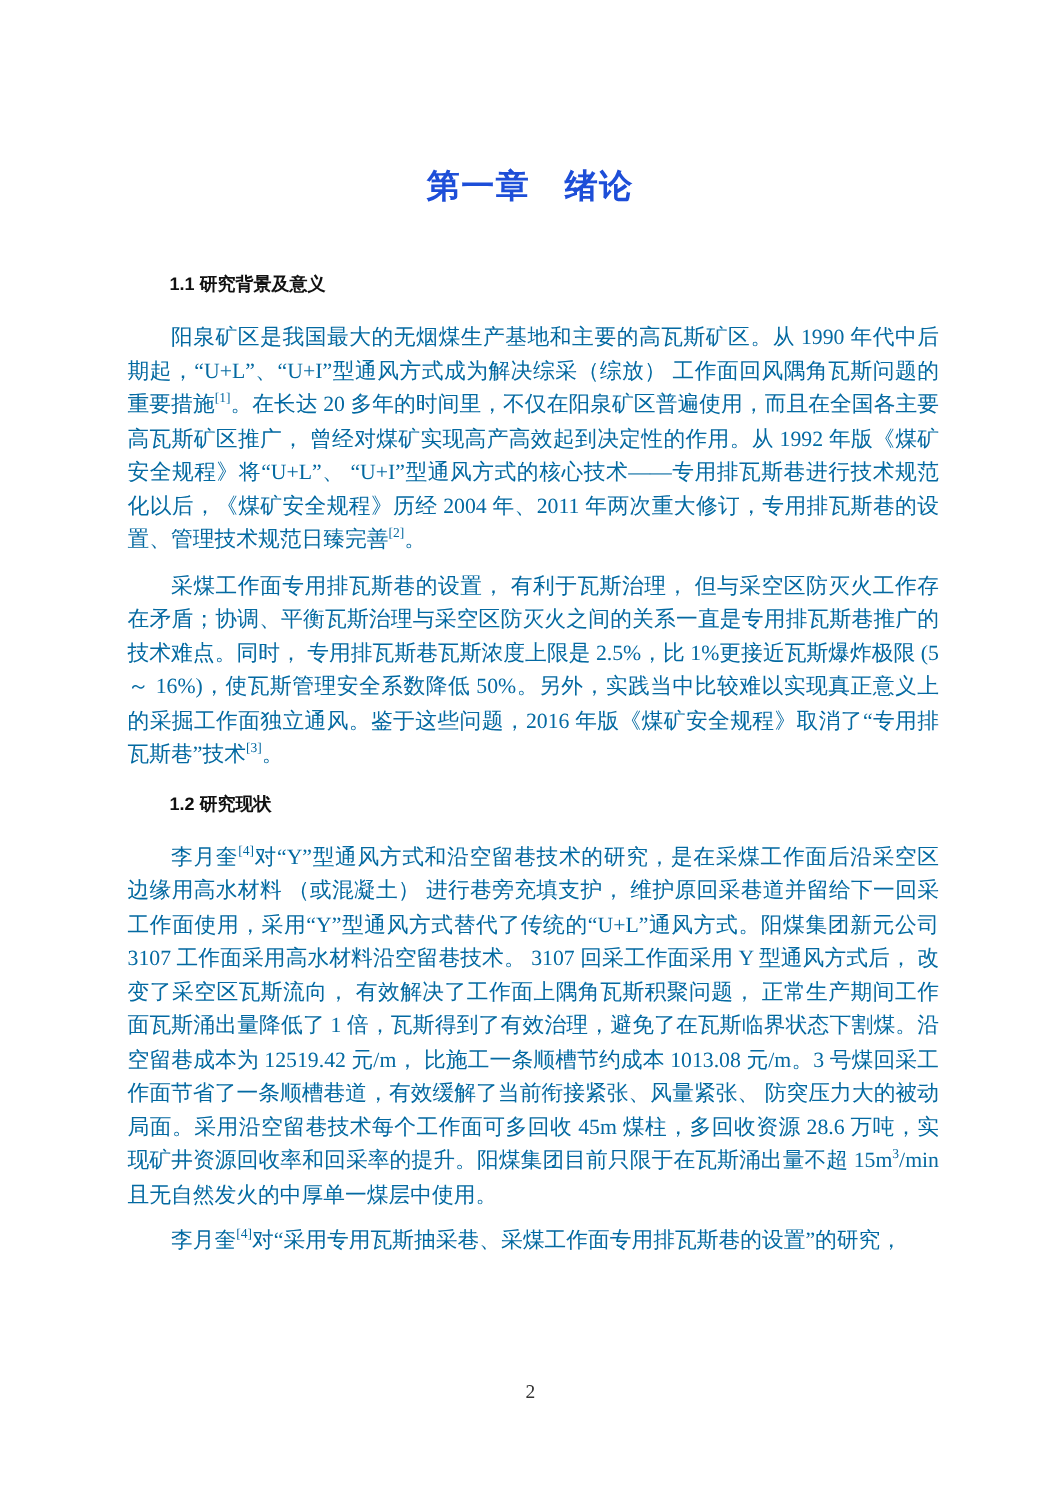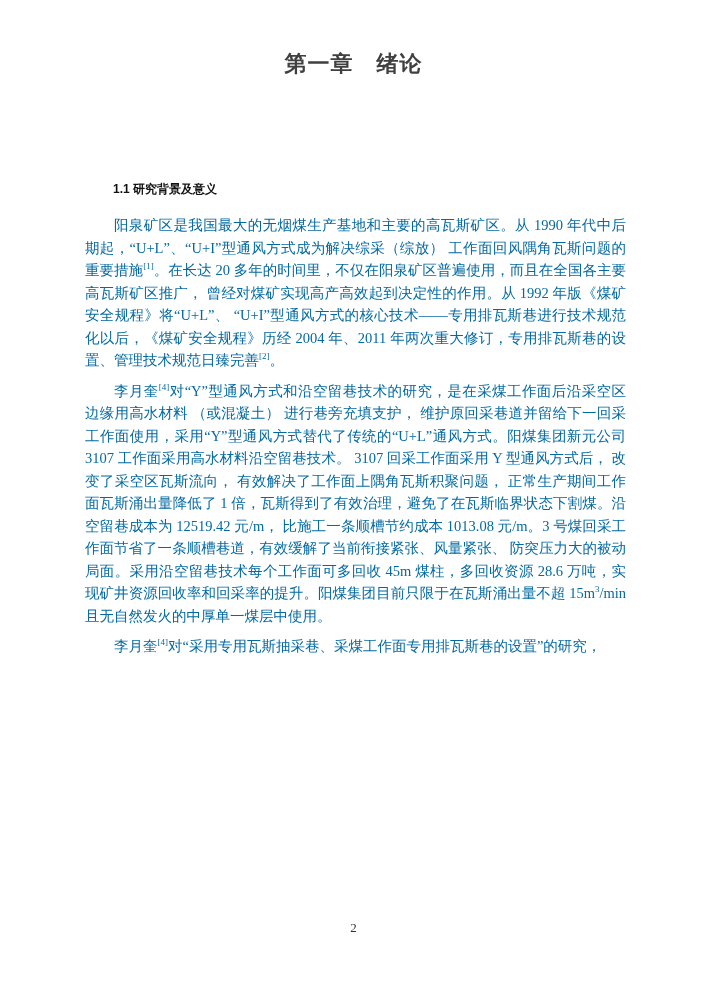--- a/index.html
+++ b/index.html
@@ -11,28 +11,28 @@
   .page {
     position: relative;
     width: 707px;
     height: 1000px;
     background: #ffffff;
     overflow: hidden;
     color: #161616;
   }
   .chapter-title {
     margin: 0;
-    padding-top: 46px;
+    padding-top: 106px;
     text-align: center;
     font-family: "Liberation Sans", "DejaVu Sans", sans-serif;
     font-weight: 700;
     font-size: 22px;
     line-height: 36px;
     letter-spacing: 1px;
-    color: #404040;
+    color: #1d4ed8;
   }
   .content {
     position: absolute;
     left: 85px;
     top: 150px;
     width: 541px;
   }
   .section-heading {
     margin: 0 0 13px 28px;
     font-family: "Liberation Sans", "DejaVu Sans", sans-serif;
@@ -78,22 +78,24 @@
 <div class="page">
 
   <h1 class="chapter-title">第一章　绪论</h1>
 
   <div class="content">
 
     <h2 class="section-heading first">1.1 研究背景及意义</h2>
 
     <p class="para"><span>阳泉矿区是我国最大的无烟煤生产基地和主要的高瓦斯矿区。从 1990 年代中后期起，“U+L”、“U+I”型通风方式成为解决综采（综放） 工作面回风隅角瓦斯问题的重要措施</span><sup>[1]</sup><span>。在长达 20 多年的时间里，不仅在阳泉矿区普遍使用，而且在全国各主要高瓦斯矿区推广， 曾经对煤矿实现高产高效起到决定性的作用。从 1992 年版《煤矿安全规程》将“U+L”、 “U+I”型通风方式的核心技术——专用排瓦斯巷进行技术规范化以后，《煤矿安全规程》历经 2004 年、2011 年两次重大修订，专用排瓦斯巷的设置、管理技术规范日臻完善</span><sup>[2]</sup><span>。</span></p>
 
+    <p class="para"><span>采煤工作面专用排瓦斯巷的设置， 有利于瓦斯治理， 但与采空区防灭火工作存在矛盾；协调、平衡瓦斯治理与采空区防灭火之间的关系一直是专用排瓦斯巷推广的技术难点。同时， 专用排瓦斯巷瓦斯浓度上限是 2.5%，比 1%更接近瓦斯爆炸极限 (5～ 16%)，使瓦斯管理安全系数降低 50%。另外，实践当中比较难以实现真正意义上的采掘工作面独立通风。鉴于这些问题，2016 年版《煤矿安全规程》取消了“专用排瓦斯巷”技术</span><sup>[3]</sup><span>。</span></p>
 
 
+    <h2 class="section-heading second">1.2 研究现状</h2>
 
     <p class="para"><span>李月奎</span><sup>[4]</sup><span>对“Y”型通风方式和沿空留巷技术的研究，是在采煤工作面后沿采空区边缘用高水材料 （或混凝土） 进行巷旁充填支护， 维护原回采巷道并留给下一回采工作面使用，采用“Y”型通风方式替代了传统的“U+L”通风方式。阳煤集团新元公司 3107 工作面采用高水材料沿空留巷技术。 3107 回采工作面采用 Y 型通风方式后， 改变了采空区瓦斯流向， 有效解决了工作面上隅角瓦斯积聚问题， 正常生产期间工作面瓦斯涌出量降低了 1 倍，瓦斯得到了有效治理，避免了在瓦斯临界状态下割煤。沿空留巷成本为 12519.42 元/m， 比施工一条顺槽节约成本 1013.08 元/m。3 号煤回采工作面节省了一条顺槽巷道，有效缓解了当前衔接紧张、风量紧张、 防突压力大的被动局面。采用沿空留巷技术每个工作面可多回收 45m 煤柱，多回收资源 28.6 万吨，实现矿井资源回收率和回采率的提升。阳煤集团目前只限于在瓦斯涌出量不超 15m</span><sup>3</sup><span>/min 且无自然发火的中厚单一煤层中使用。</span></p>
 
     <p class="para"><span>李月奎</span><sup>[4]</sup><span>对“采用专用瓦斯抽采巷、采煤工作面专用排瓦斯巷的设置”的研究，</span></p>
 
   </div>
 
   <div class="page-number">2</div>
 
 </div>

